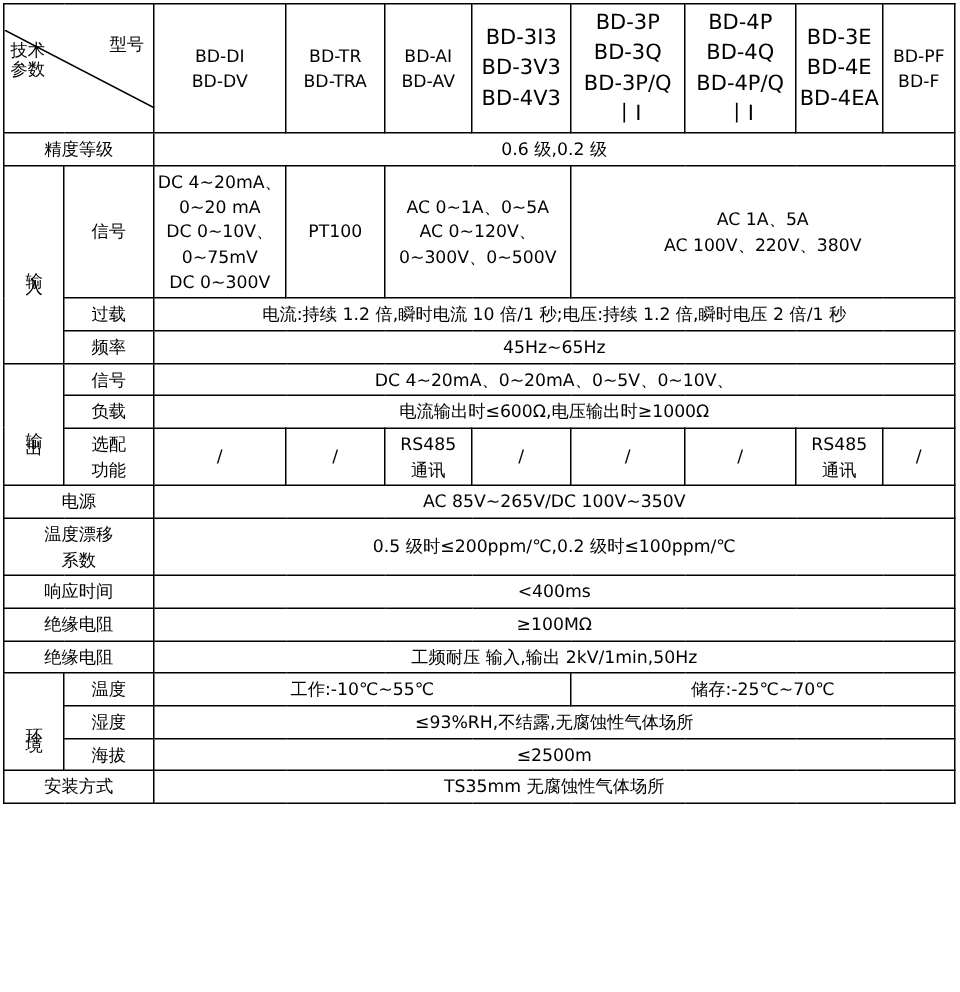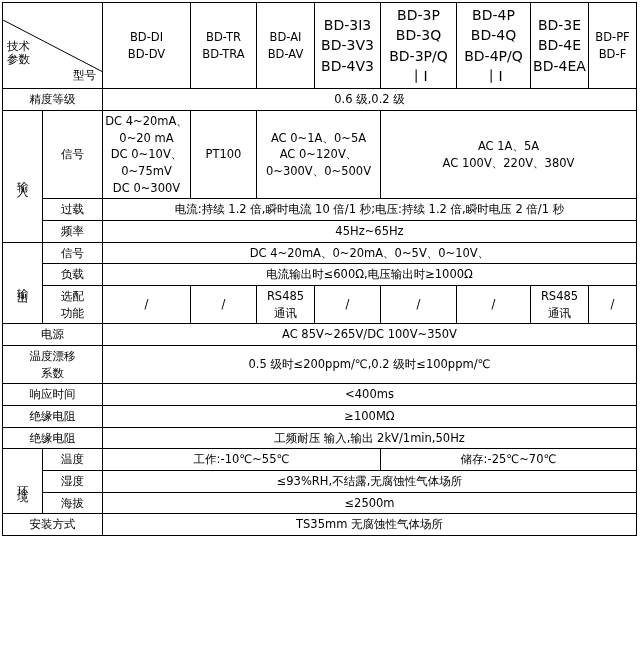--- a/index.html
+++ b/index.html
@@ -46,26 +46,25 @@
   }
   .diag svg {
     position: absolute;
     left: 0; top: 0;
   }
   .diag .t-model {
     position: absolute;
     right: 6px;
     top: 1px;
     font-size: 11.5px;
-    margin-top: 46px;
   }
   .diag .t-param {
     position: absolute;
     left: 4px;
-    bottom: 5px;
+    bottom: 18px;
     font-size: 11.5px;
     line-height: 1.15;
     text-align: center;
   }
   .vert {
     writing-mode: vertical-rl;
     text-orientation: upright;
     letter-spacing: 4px;
     display: inline-block;
     line-height: 1.1;

